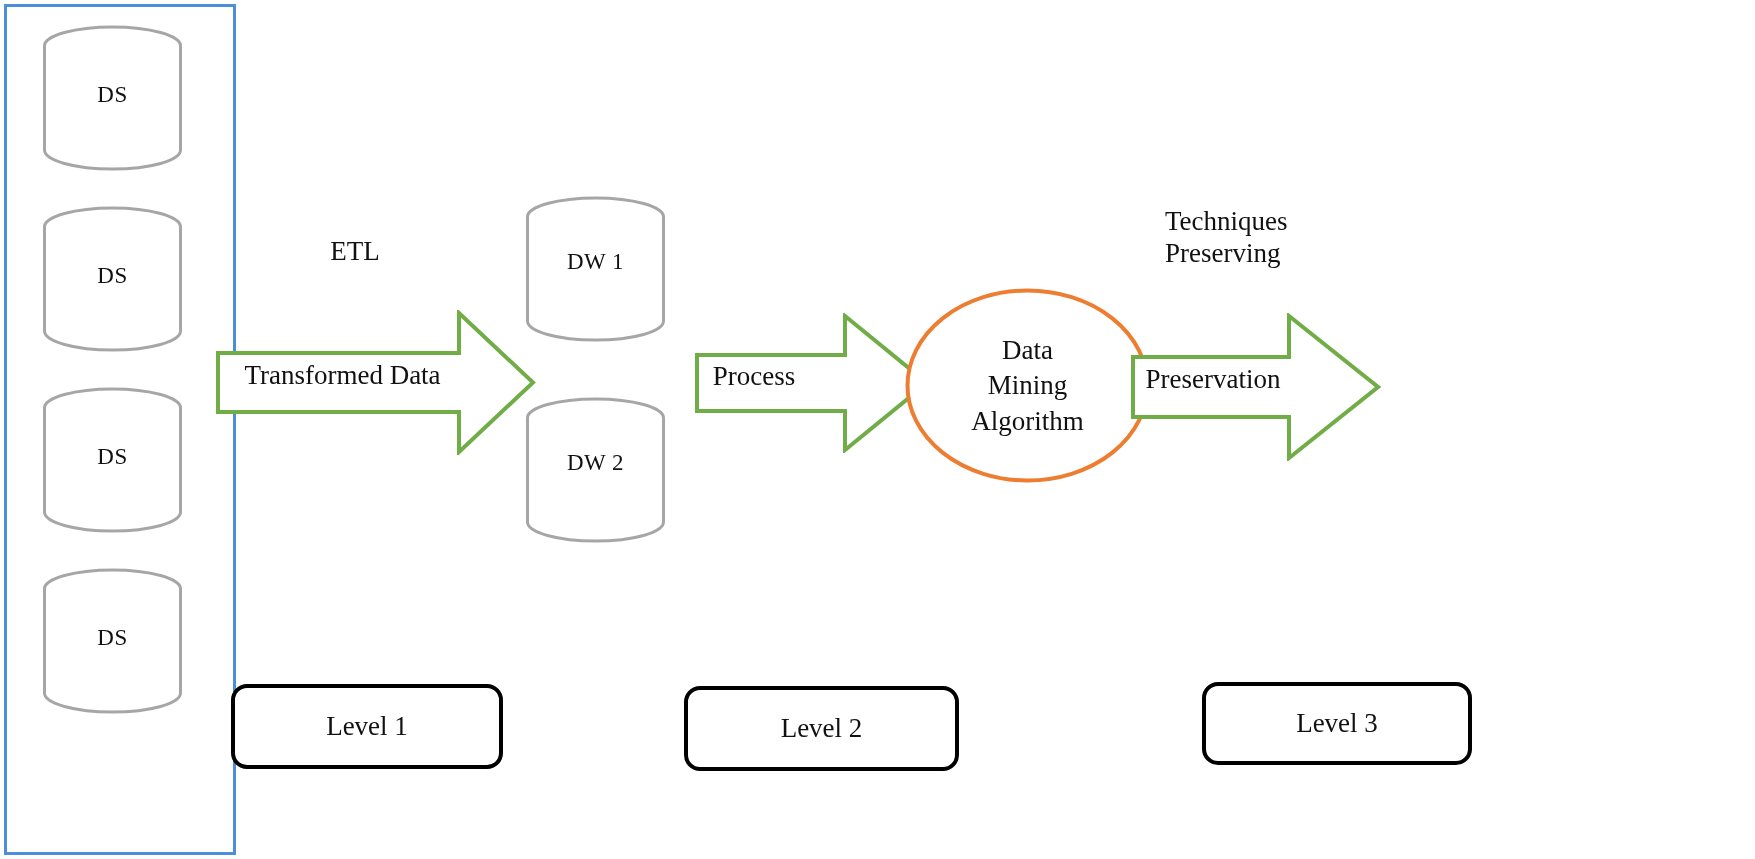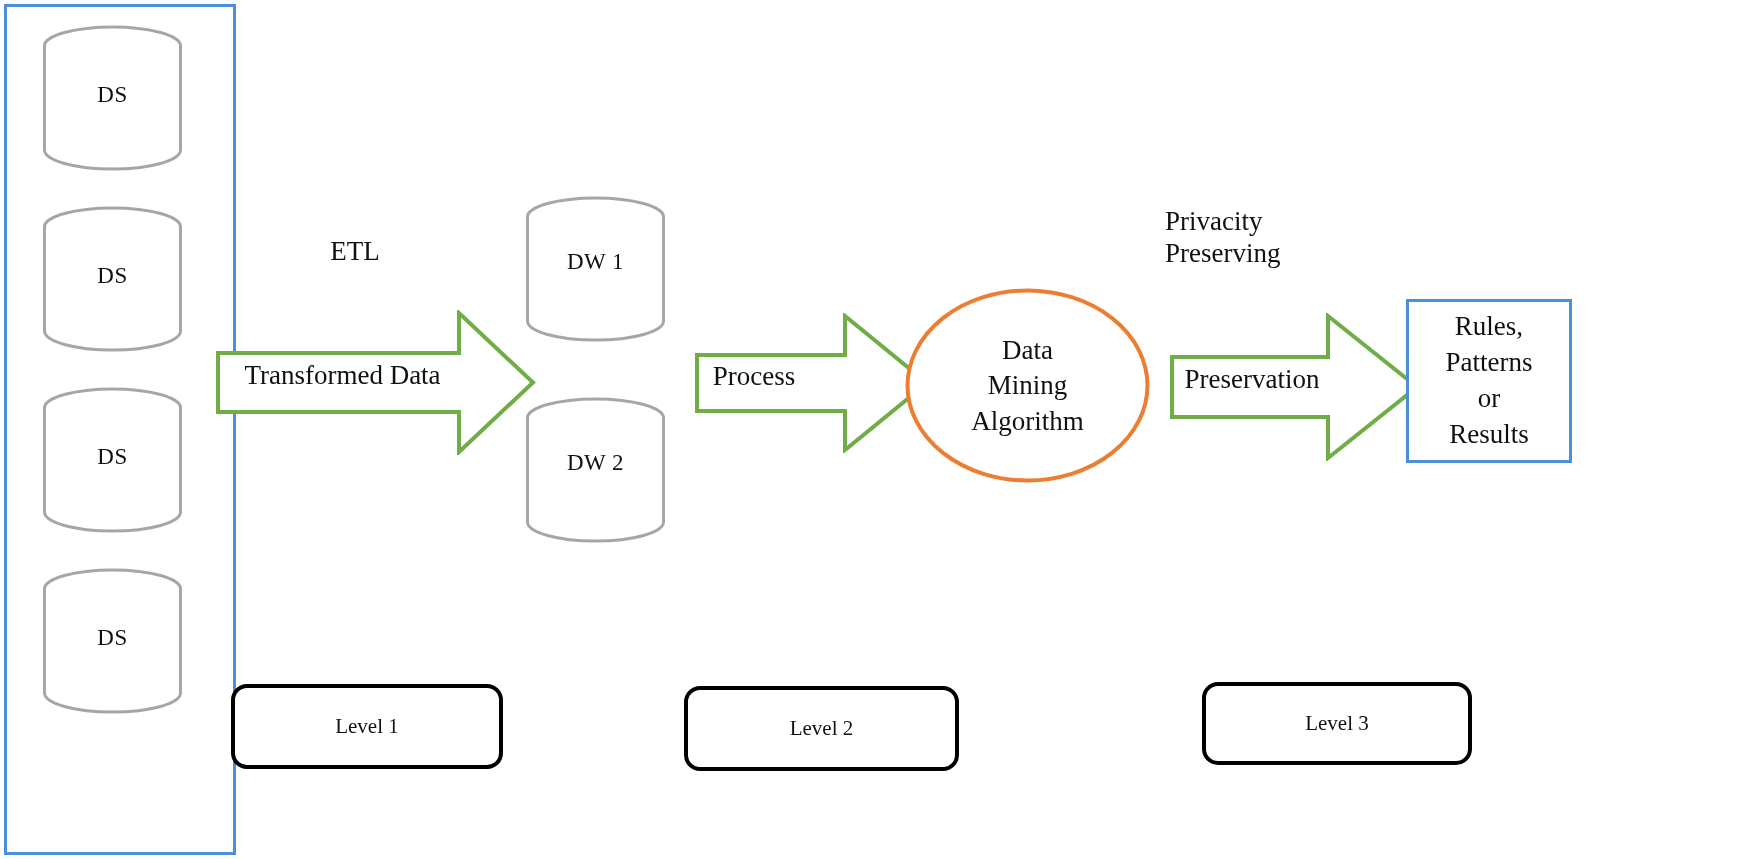--- a/index.html
+++ b/index.html
@@ -49,21 +49,21 @@
   .result-box{
     border:3px solid #4a90d9;box-sizing:border-box;background:#fff;
     display:flex;align-items:center;justify-content:center;
     text-align:center;font-size:27px;line-height:1.33;color:#111;
   }
 
   
   .level-box{
     border:4px solid #000;border-radius:16px;box-sizing:border-box;background:#fff;
     display:flex;align-items:center;justify-content:center;
-    font-size:21px;color:#111;
+    font-size:27px;color:#111;
   }
 </style>
 </head>
 <body>
 
 <div id="stage">
 
   <div class="abs ds-container"></div>
 
   <div class="cyl" style="left:40px;top:24px;width:145px;height:148px;">
@@ -135,39 +135,31 @@
       <ellipse cx="122.5" cy="97.5" rx="120" ry="95" fill="#ffffff" stroke="#ed7d31" stroke-width="4"></ellipse>
     </svg>
     <div class="ellipse-label">
       <div>Data</div>
       <div>Mining</div>
       <div>Algorithm</div>
     </div>
   </div>
 
   <div class="caption" style="left:1165px;top:206px;width:200px;text-align:left;">
-    <div>Privacity</div>
+    <div>Techniques</div>
     <div>Preserving</div>
   </div>
 
-  <div class="arrow" style="left:1170px;top:313px;width:298px;height:148px;">
+  <div class="arrow" style="left:1131px;top:313px;width:298px;height:148px;">
     <svg width="250" height="148" viewBox="0 0 250 148" aria-hidden="true">
       <path d="M2,44 L158,44 L158,3 L247,74 L158,145 L158,104 L2,104 Z" fill="#ffffff" stroke="#70ad47" stroke-width="4" stroke-linejoin="miter"></path>
     </svg>
     <div class="arrow-label" style="left:8px;top:51px;width:148px;">Preservation</div>
   </div>
 
-  <div class="abs result-box" style="left:1406px;top:299px;width:166px;height:164px;">
-    <div>
-      <div>Rules,</div>
-      <div>Patterns</div>
-      <div>or</div>
-      <div>Results</div>
-    </div>
-  </div>
 
   <div class="abs level-box" style="left:231px;top:684px;width:272px;height:85px;">
     <span>Level 1</span>
   </div>
 
   <div class="abs level-box" style="left:684px;top:686px;width:275px;height:85px;">
     <span>Level 2</span>
   </div>
 
   <div class="abs level-box" style="left:1158px;top:682px;width:270px;height:83px;margin-left:44px;">

